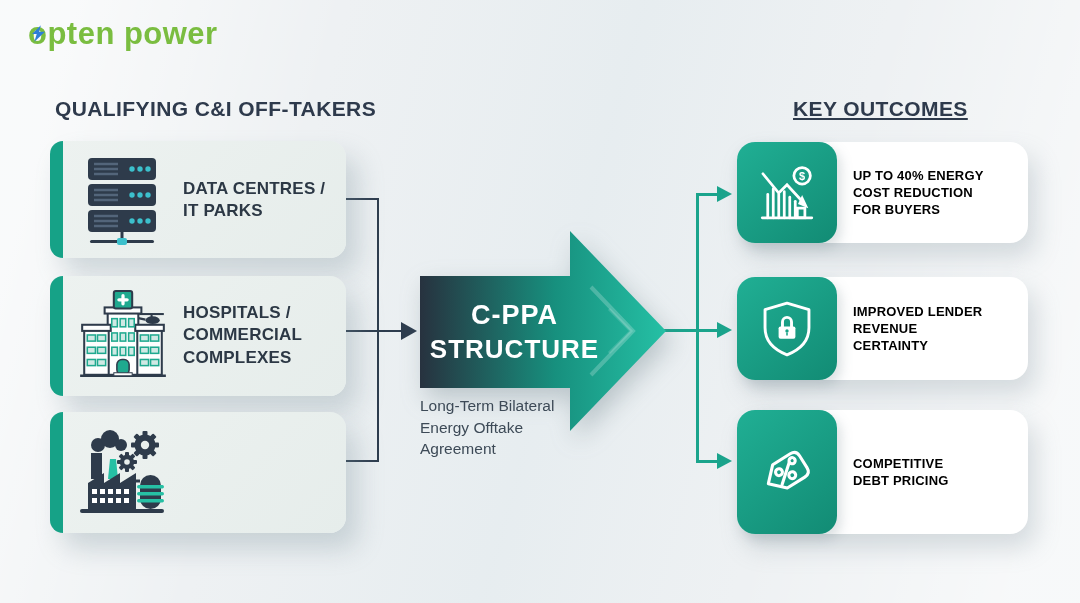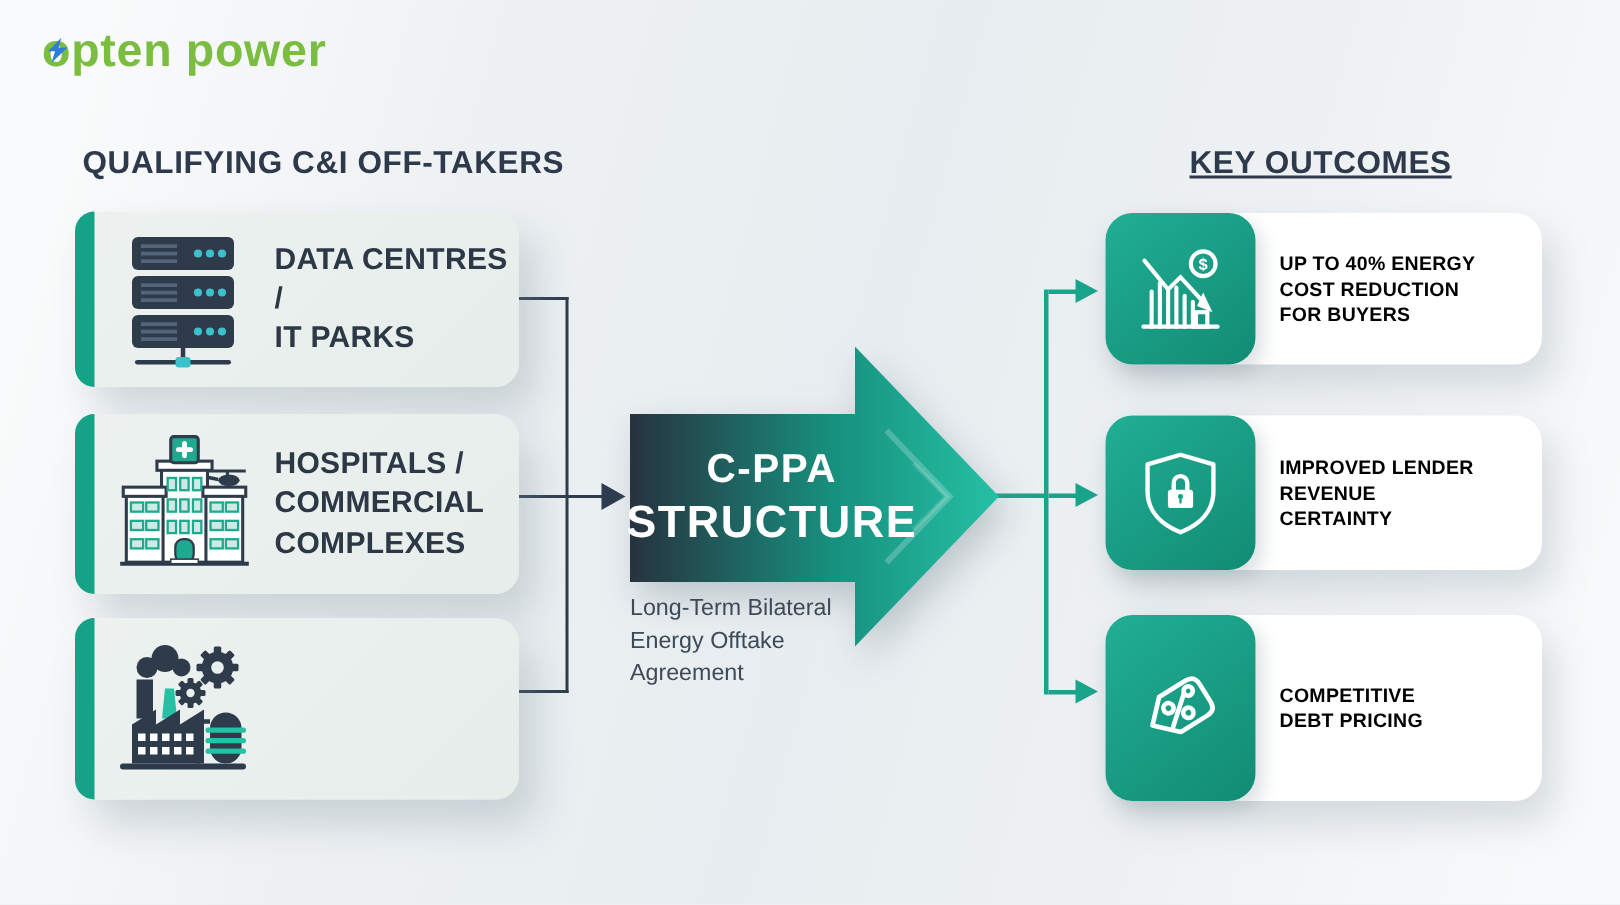--- a/index.html
+++ b/index.html
@@ -32,21 +32,21 @@
   .heading.right{ left:793px; top:97px;text-decoration:underline; }
 
   
   .ocard{ position:absolute; left:50px; width:296px; border-radius:16px;
           background:linear-gradient(135deg,#edf2f0 0%,#e6edeb 100%);
           box-shadow:12px 16px 26px rgba(125,145,155,.32); }
   .ocard::before{ content:""; position:absolute; left:0; top:0; bottom:0; width:13px;
           background:#16a287; border-radius:16px 0 0 16px; }
   .ocard .ic{ position:absolute; left:24px; top:50%; transform:translateY(-50%); }
   .ocard .lbl{ position:absolute; left:133px; top:50%; transform:translateY(-50%);
-          font-size:20px; font-weight:800; color:#2c3845; line-height:1.32;
+          font-size:17px; font-weight:800; color:#2c3845; line-height:1.32;
           letter-spacing:.2px; white-space:pre-line; }
   #ocard1{ top:141px; height:117px; }
   #ocard2{ top:276px; height:120px; }
   #ocard3{ top:412px; height:121px; }
 
   
   .nline{ position:absolute; background:#2d3c4e; }
   .tline{ position:absolute; background:#1aa48c; }
   .nahead{ position:absolute; width:0; height:0;
            border-top:9px solid transparent; border-bottom:9px solid transparent;
@@ -55,21 +55,21 @@
            border-top:8px solid transparent; border-bottom:8px solid transparent;
            border-left:15px solid #1aa48c; }
 
   
   .arrow-svg{ position:absolute; left:395px; top:225px;
               filter:drop-shadow(6px 10px 12px rgba(100,120,130,.35)); }
   .arrow-text{ position:absolute; left:420px; top:278px; width:150px; height:108px;
                display:flex; flex-direction:column; align-items:center; justify-content:center;
                color:#fff; font-weight:800; letter-spacing:1px; text-align:center;padding-left:39px; }
   .arrow-text .l1{ font-size:27px; line-height:1.25; }
-  .arrow-text .l2{ font-size:30px; line-height:1.25; }
+  .arrow-text .l2{ font-size:26px; line-height:1.25; }
   .arrow-caption{ position:absolute; left:420px; top:395px; width:180px;
                font-size:15.5px; color:#3d4a57; line-height:1.4; white-space:pre-line; }
 
   
   .kcard{ position:absolute; left:737px; width:291px; background:#ffffff;
           border-radius:18px; box-shadow:8px 14px 24px rgba(135,152,162,.30); }
   .kcard .ibox{ position:absolute; left:0; top:0; bottom:0; width:100px;
           border-radius:18px; background:linear-gradient(140deg,#20af94 0%,#128b74 100%);
           display:flex; align-items:center; justify-content:center;
           box-shadow:4px 6px 12px rgba(110,130,140,.25); }

